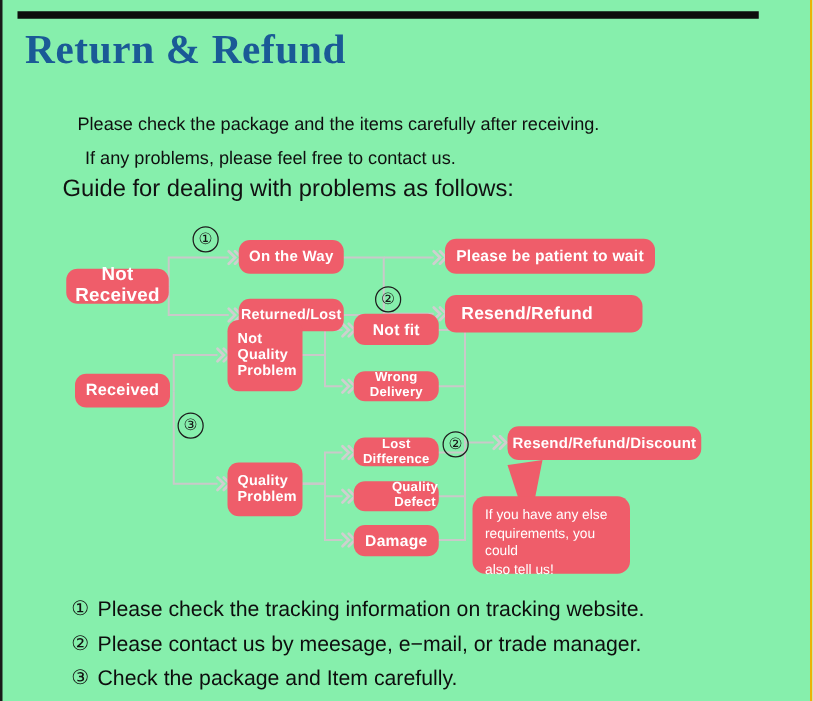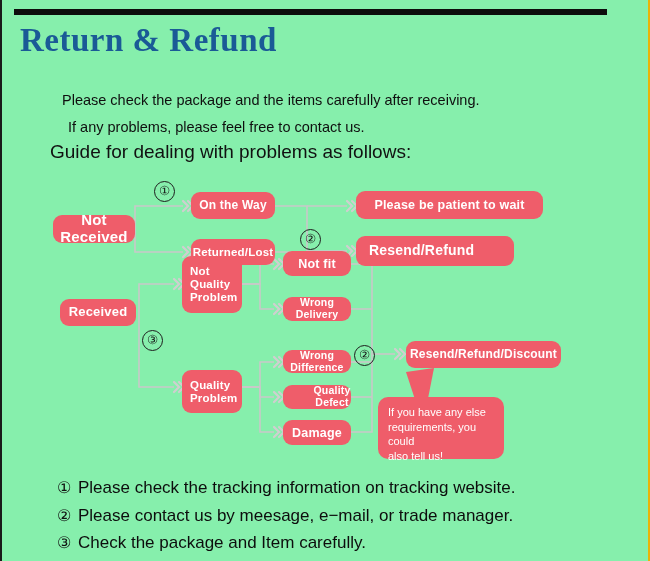--- a/index.html
+++ b/index.html
@@ -203,21 +203,21 @@
 
       <polygon points="404,200 432,196 421,252" fill="#ef5d6a"></polygon>
     </svg>
 
     <div class="node" style="left:51px;  top:43px;  width:82px;  height:28px; font-size:15px;">Not Received</div>
 
     <div class="node" style="left:189px; top:20px;  width:84px;  height:27px; font-size:12px;">On the Way</div>
 
     <div class="node" style="left:189px; top:67px;  width:84px;  height:26px; font-size:11.5px;">Returned/Lost</div>
 
-    <div class="node" style="left:354px; top:19px;  width:187px; height:28px; font-size:12.5px;">Please be patient to wait</div>
+    <div class="node" style="left:354px; top:19px;  width:168px; height:28px; font-size:12.5px;">Please be patient to wait</div>
 
     <div class="node left-al" style="left:354px; top:64px;  width:158px; height:30px; font-size:14px; padding-left:13px;">Resend/Refund</div>
 
     <div class="node" style="left:58px;  top:127px; width:76px;  height:27px; font-size:13px;">Received</div>
 
     <div class="node" style="left:180px; top:84px;  width:60px;  height:57px; font-size:11.5px;
                 flex-direction:column; align-items:flex-start; justify-content:center;
                 text-align:left; padding-left:8px;">
       <span>Not</span>
       <span>Quality</span>
@@ -228,21 +228,21 @@
 
     <div class="node" style="left:281px; top:125px; width:68px;  height:24px; font-size:10.5px;">Wrong Delivery</div>
 
     <div class="node" style="left:180px; top:198px; width:60px;  height:43px; font-size:11.5px;
                 flex-direction:column; align-items:flex-start; justify-content:center;
                 text-align:left; padding-left:8px;">
       <span>Quality</span>
       <span>Problem</span>
     </div>
 
-    <div class="node" style="left:281px; top:178px; width:68px;  height:23px; font-size:10.5px;">Wrong Difference</div>
+    <div class="node" style="left:281px; top:178px; width:68px;  height:23px; font-size:10.5px;">Lost Difference</div>
 
     <div class="node" style="left:281px; top:213px; width:68px;  height:24px; font-size:10.5px;padding-left:36px;">Quality Defect</div>
 
     <div class="node" style="left:281px; top:248px; width:68px;  height:25px; font-size:12.5px;">Damage</div>
 
     <div class="node" style="left:404px; top:169px; width:155px; height:27px; font-size:12px;">Resend/Refund/Discount</div>
 
     <div class="circ" style="left:152px; top:9px;">①</div>
     <div class="circ" style="left:298px; top:57px;">②</div>
     <div class="circ" style="left:140px; top:158px;">③</div>

